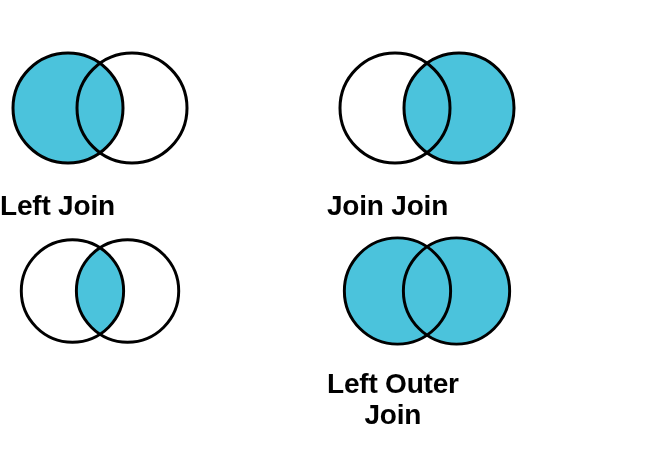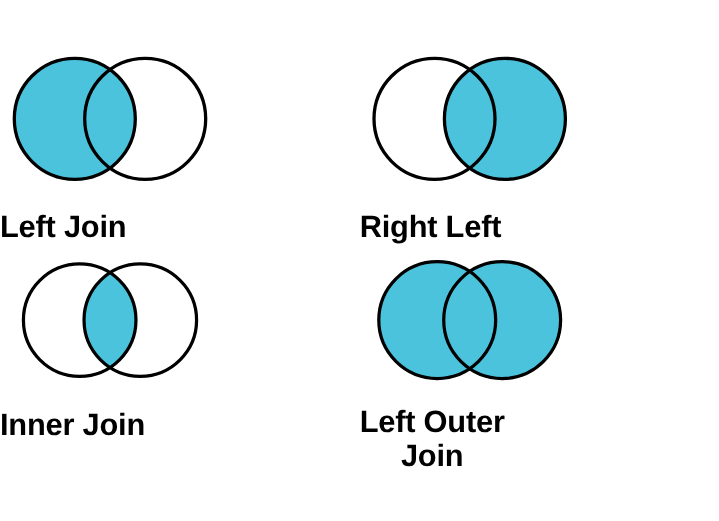--- a/index.html
+++ b/index.html
@@ -86,39 +86,38 @@
           </clipPath>
       </defs>
       <circle cx="68" cy="70" r="55" fill="#ffffff"></circle>
       <circle cx="132" cy="70" r="55" fill="#4BC3DC"></circle>
       <g clip-path="url(#clipRightA)">
         <circle cx="132" cy="70" r="55" fill="#4BC3DC"></circle>
       </g>
       <circle cx="68" cy="70" r="55" fill="none" stroke="#000000" stroke-width="3"></circle>
       <circle cx="132" cy="70" r="55" fill="none" stroke="#000000" stroke-width="3"></circle>
     </svg>
-    <div class="label label-top">Right Left</div>
+    <div class="label label-top">Join Join</div>
   </div>
 
   <div class="cell cell-bl">
     <svg class="venn venn-bottom" viewBox="0 0 200 124">
       <defs>
         <clipPath id="clipInnerA">
             <circle cx="72" cy="62" r="52"></circle>
           </clipPath>
       </defs>
       <circle cx="72" cy="62" r="52" fill="#ffffff"></circle>
       <circle cx="128" cy="62" r="52" fill="#ffffff"></circle>
       <g clip-path="url(#clipInnerA)">
         <circle cx="128" cy="62" r="52" fill="#4BC3DC"></circle>
       </g>
       <circle cx="72" cy="62" r="52" fill="none" stroke="#000000" stroke-width="3"></circle>
       <circle cx="128" cy="62" r="52" fill="none" stroke="#000000" stroke-width="3"></circle>
     </svg>
-    <div class="label label-bottom-left">Inner Join</div>
   </div>
 
   <div class="cell cell-br">
     <svg class="venn venn-bottom" viewBox="0 0 200 124">
       <defs>
         <clipPath id="clipFullA">
             <circle cx="70" cy="62" r="54"></circle>
           </clipPath>
       </defs>
       <circle cx="70" cy="62" r="54" fill="#4BC3DC"></circle>

